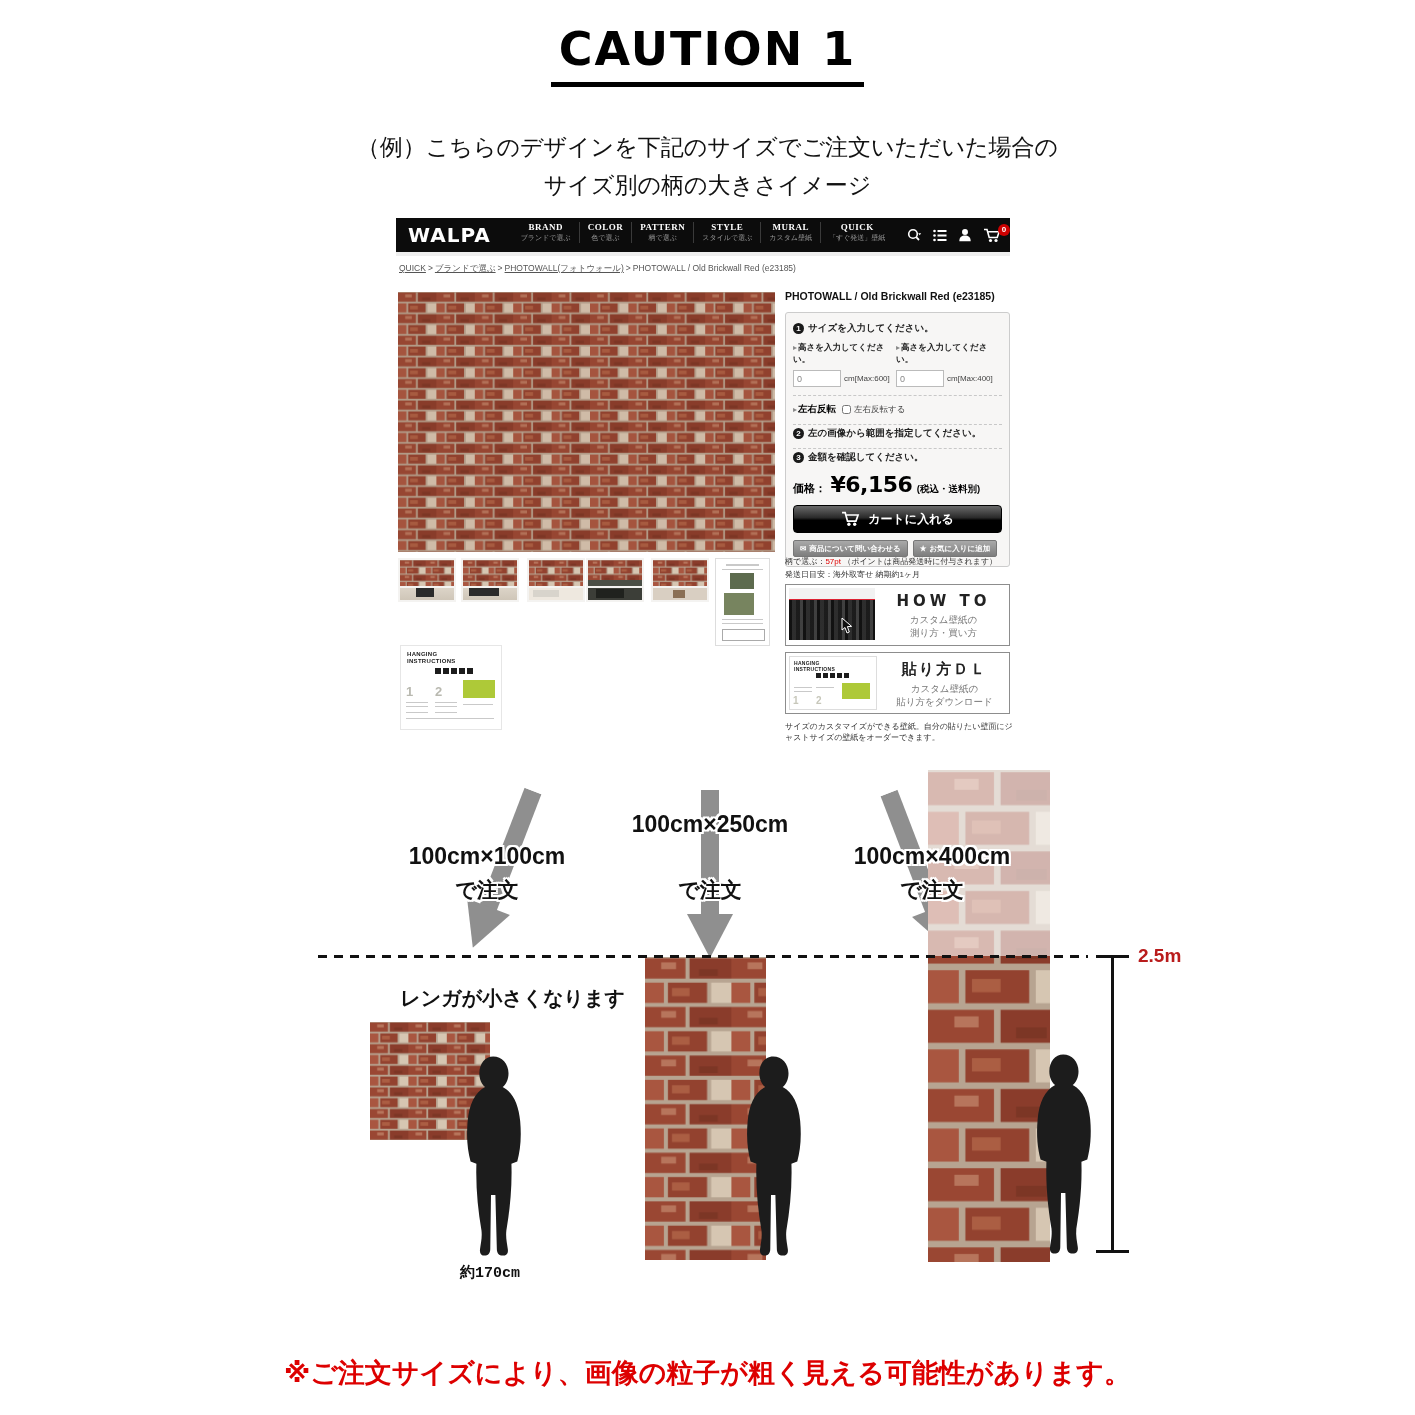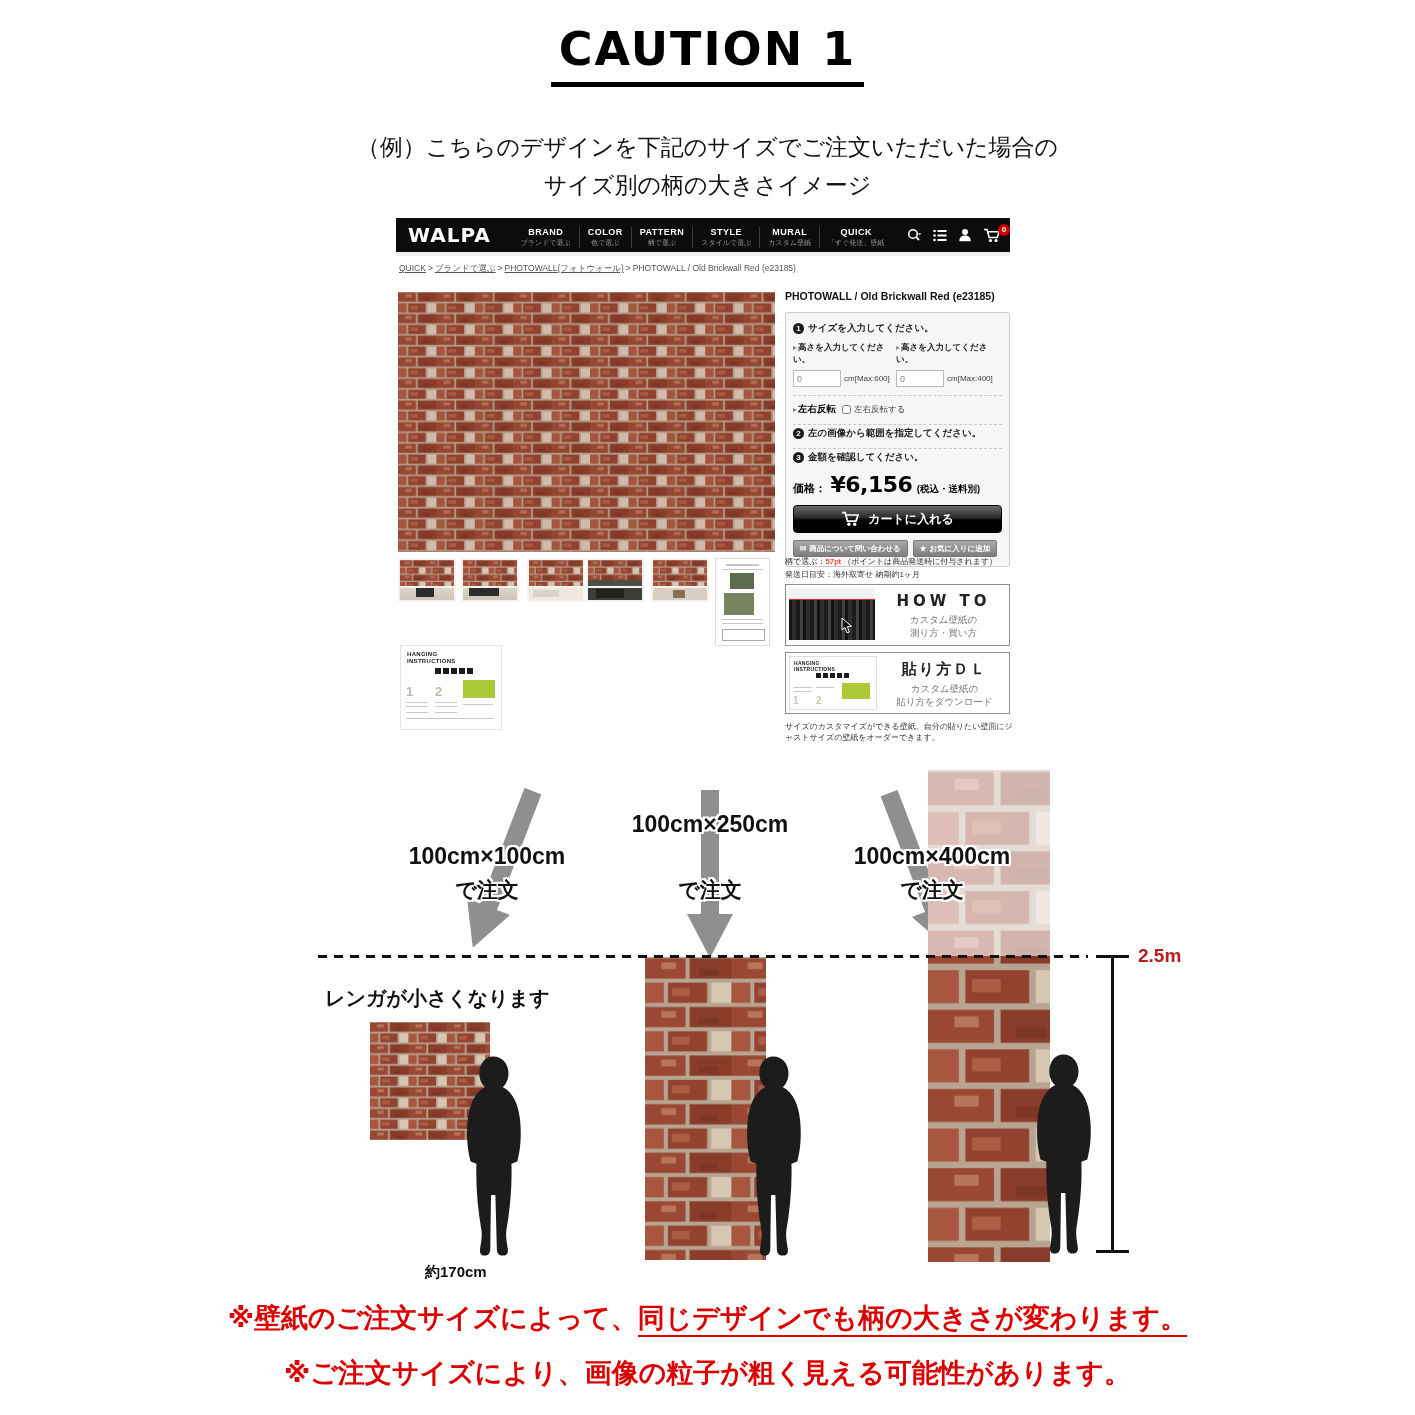--- a/index.html
+++ b/index.html
@@ -10,21 +10,21 @@
   
   .page-title{left:0;top:22px;width:100%;text-align:center;font-size:46px;font-weight:bold;
     letter-spacing:2px;font-family:"DejaVu Sans",sans-serif;}
   .page-title span{border-bottom:5px solid #000;padding:0 8px 6px 8px;}
   .subtitle{left:0;top:128px;width:100%;text-align:center;font-size:23px;color:#111;line-height:38px;}
 
   
   .shot{left:396px;top:218px;width:614px;height:545px;background:#fff;}
   .navbar{position:absolute;left:0;top:0;width:614px;height:34px;background:#0c0c0c;display:flex;align-items:center;}
   .navbar .logo{color:#fff;font-weight:bold;font-size:20px;letter-spacing:1px;margin-left:12px;font-family:"DejaVu Sans",sans-serif;}
-  .nav-menu{display:flex;margin-left:22px;height:26px;align-items:flex-end;}
+  .nav-menu{display:flex;margin-left:22px;height:26px;align-items:flex-start;font-family:Liberation Serif, serif;}
   .nav-item{padding:0 8px;text-align:center;border-left:1px solid #3a3a3a;cursor:pointer;}
   .nav-item:first-child{border-left:none;}
   .nav-item .nl{color:#fff;font-weight:bold;font-size:9px;letter-spacing:.5px;}
   .nav-item .ns{color:#9a9a9a;font-size:7px;margin-top:1px;white-space:nowrap;}
   .nav-icons{position:absolute;right:8px;top:0;height:34px;display:flex;align-items:center;gap:11px;}
   .nav-icons svg{display:block;}
   .cart-wrap{position:relative;}
   .cart-badge{position:absolute;right:-8px;top:-4px;width:12px;height:12px;border-radius:50%;
     background:#c00;color:#fff;font-size:8px;font-weight:bold;text-align:center;line-height:12px;}
   .subbar{position:absolute;left:0;top:34px;width:614px;height:4px;background:#eee;}
@@ -98,27 +98,27 @@
   .arrow svg{display:block;}
   .size-label{position:absolute;width:220px;text-align:center;font-size:23px;font-weight:bold;color:#111;z-index:6;
     text-shadow:-2px -2px 0 #fff,2px -2px 0 #fff,-2px 2px 0 #fff,2px 2px 0 #fff,0 -2px 0 #fff,0 2px 0 #fff,-2px 0 0 #fff,2px 0 0 #fff;}
   .order-label{position:absolute;width:220px;text-align:center;font-size:21px;font-weight:bold;color:#111;z-index:6;
     text-shadow:-2px -2px 0 #fff,2px -2px 0 #fff,-2px 2px 0 #fff,2px 2px 0 #fff,0 -2px 0 #fff,0 2px 0 #fff,-2px 0 0 #fff,2px 0 0 #fff;}
   .dashline{position:absolute;left:318px;top:955px;width:770px;height:3px;z-index:5;
     background:repeating-linear-gradient(90deg,#111 0 9px,transparent 9px 16px);}
   .wallstrip{position:absolute;overflow:hidden;z-index:2;}
   .wallstrip svg{display:block;}
   .fade{position:absolute;left:928px;top:770px;width:122px;height:186px;background:rgba(255,255,255,.62);z-index:3;}
-  .note-label{position:absolute;width:300px;text-align:left;font-size:20px;font-weight:bold;color:#111;z-index:6;
+  .note-label{position:absolute;width:300px;text-align:right;font-size:20px;font-weight:bold;color:#111;z-index:6;
     text-shadow:-2px -2px 0 #fff,2px -2px 0 #fff,-2px 2px 0 #fff,2px 2px 0 #fff,0 -2px 0 #fff,0 2px 0 #fff,-2px 0 0 #fff,2px 0 0 #fff;}
   .person{position:absolute;width:78px;height:208px;z-index:7;}
   .measure-v{position:absolute;left:1111px;top:957px;width:3px;height:296px;background:#111;z-index:6;}
   .measure-t{position:absolute;left:1096px;width:33px;height:3px;background:#111;z-index:6;}
   .mlabel{position:absolute;left:1138px;top:945px;font-size:19px;font-weight:bold;color:#b91c1c;z-index:6;}
-  .plabel{position:absolute;left:425px;top:1263px;width:130px;font-size:15px;font-weight:bold;color:#111;z-index:8;}
+  .plabel{position:absolute;left:425px;top:1263px;width:130px;text-align:center;font-size:15px;font-weight:bold;color:#111;z-index:8;font-family:Liberation Mono, monospace;}
 
   
   .warn{position:absolute;left:0;width:100%;text-align:center;font-size:27px;font-weight:bold;color:#dd0000;}
   .warn .u{border-bottom:2px solid #dd0000;padding-bottom:2px;}
 </style>
 </head>
 <body>
 
 <div class="canvas">
 
@@ -475,18 +475,15 @@
     </svg>
   <svg class="person" style="left:732px;top:1052px;">
       <use href="#person-sil" width="78" height="208"></use>
     </svg>
   <svg class="person" style="left:1022px;top:1050px;">
       <use href="#person-sil" width="78" height="208"></use>
     </svg>
 
   <div class="plabel">約170cm</div>
 
-  <div class="warn" style="top:1300px;">
-    <span>※壁紙のご注文サイズによって、</span><span class="u">同じデザインでも柄の大きさが変わります。</span>
-  </div>
   <div class="warn" style="top:1355px;">※ご注文サイズにより、画像の粒子が粗く見える可能性があります。</div>
 
 </div>
 
 </body></html>

